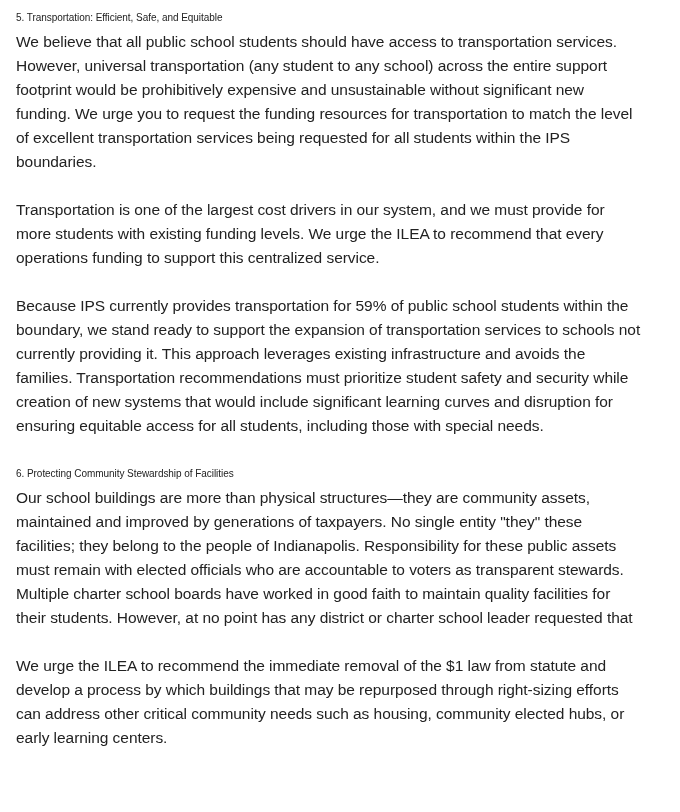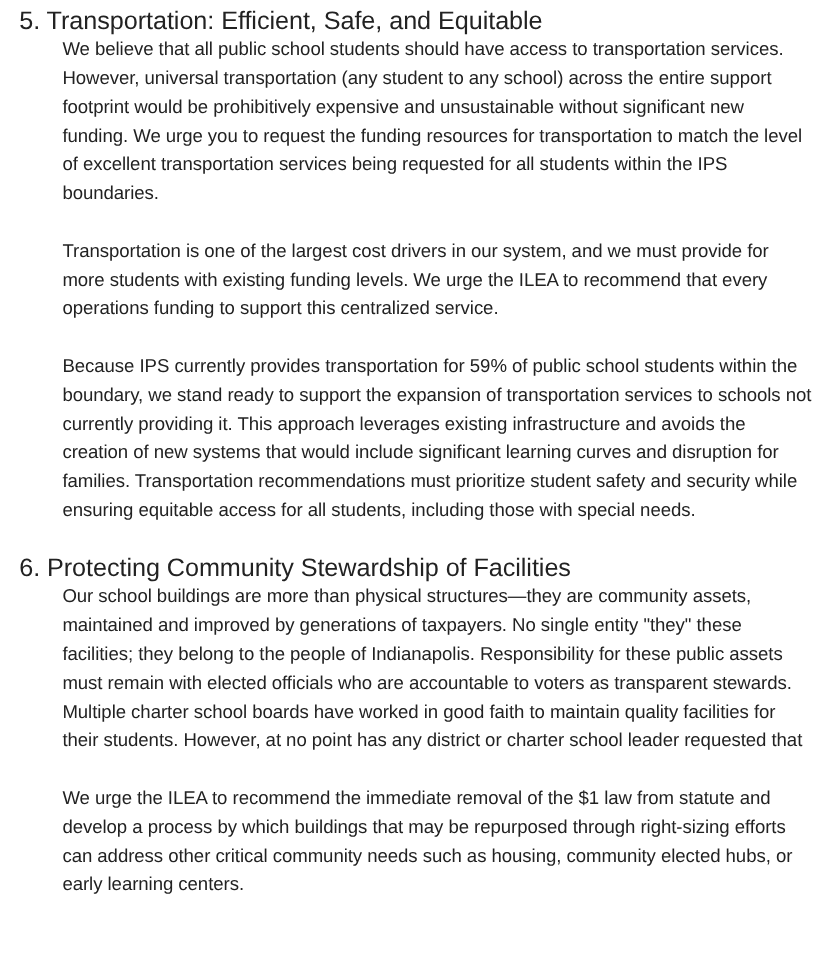--- a/index.html
+++ b/index.html
@@ -16,33 +16,32 @@
     }
     .doc {
       padding: 6px 14px 0 16px;
       font-size: 15.5px;
       line-height: 24px;
       letter-spacing: -0.05px;
     }
     .section-title {
       margin: 0;
       font-weight: normal;
-      font-size: 21px;
+      font-size: 10px;
       line-height: 24px;
     }
     .para {
       margin: 0;
     }
     .gap {
       height: 24px;
     }
     .line {
       display: block;
       white-space: nowrap;
-      margin-left: 36px;
     }
   </style>
 </head>
 <body>
 
 <div class="doc">
 
   <div>
     <p class="section-title">5. Transportation: Efficient, Safe, and Equitable</p>
 
@@ -60,22 +59,22 @@
       <span class="line">Transportation is one of the largest cost drivers in our system, and we must provide for</span>
       <span class="line">more students with existing funding levels. We urge the ILEA to recommend that every</span>
       <span class="line">operations funding to support this centralized service.</span>
     </p>
     <div class="gap"></div>
 
     <p class="para">
       <span class="line">Because IPS currently provides transportation for 59% of public school students within the</span>
       <span class="line">boundary, we stand ready to support the expansion of transportation services to schools not</span>
       <span class="line">currently providing it. This approach leverages existing infrastructure and avoids the</span>
+      <span class="line">families. Transportation recommendations must prioritize student safety and security while</span>
       <span class="line">creation of new systems that would include significant learning curves and disruption for</span>
-      <span class="line">families. Transportation recommendations must prioritize student safety and security while</span>
       <span class="line">ensuring equitable access for all students, including those with special needs.</span>
     </p>
   </div>
 
   <div class="gap"></div>
 
   <div>
     <p class="section-title">6. Protecting Community Stewardship of Facilities</p>
 
     <p class="para">

